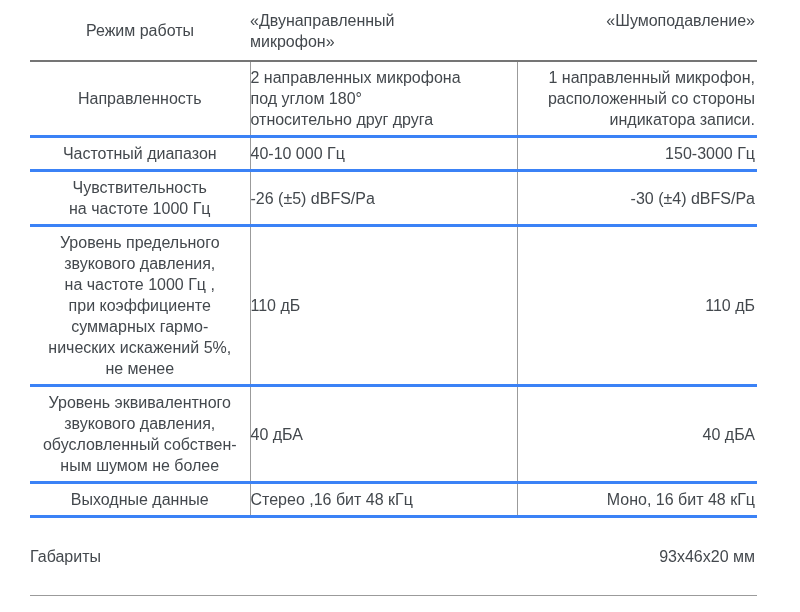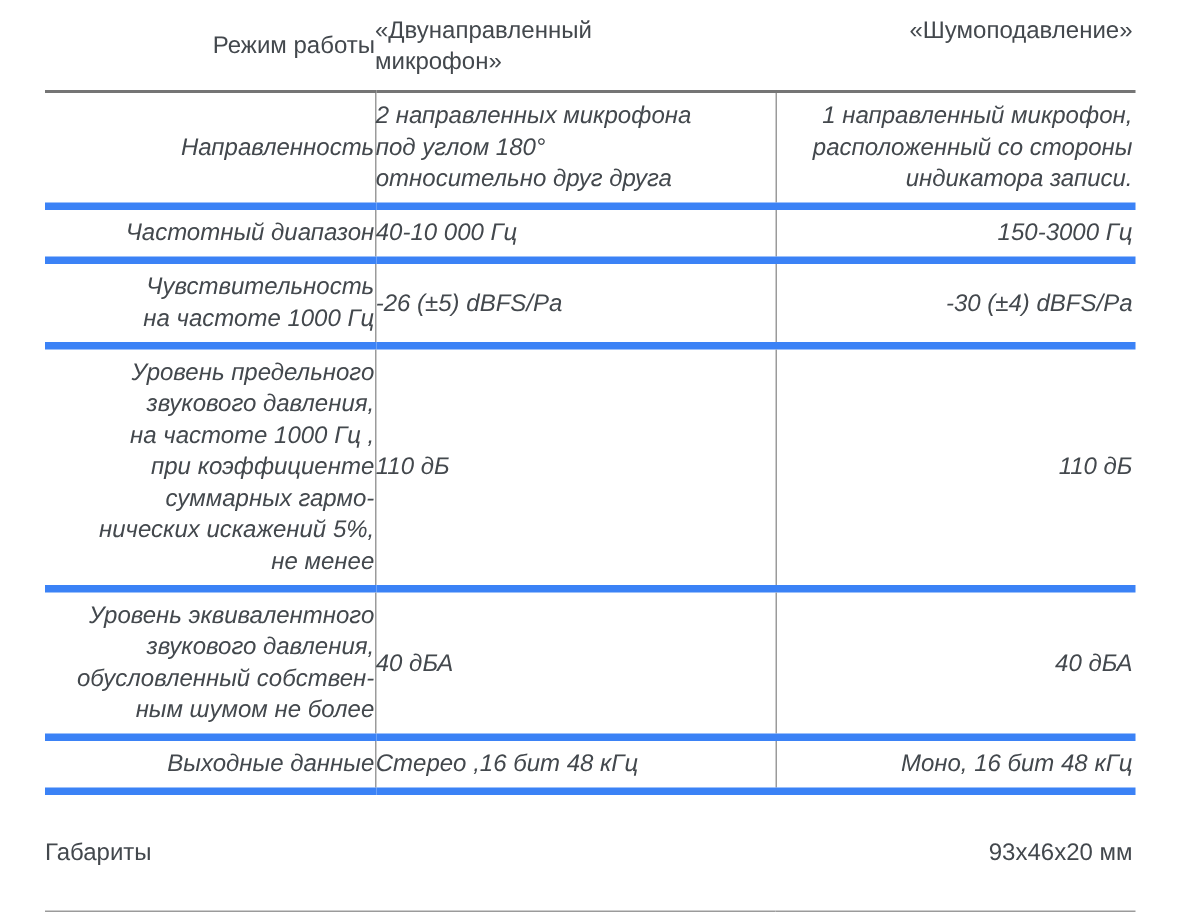--- a/index.html
+++ b/index.html
@@ -18,33 +18,33 @@
     font-size: 16px;
     line-height: 21px;
     color: #43484d;
   }
   td {
     padding: 5px 0;
     vertical-align: middle;
     white-space: pre-line;
     word-wrap: break-word;
   }
-  .c1 { text-align: right; }
+  .c1 { text-align: center; }
   .c2 { text-align: left; }
   .c3 { text-align: right; padding-right: 2px; }
 
   tr.hdr td {
     border-bottom: 2px solid #757575;
     vertical-align: top;
     padding-top: 6px;
     padding-bottom: 8px;
   }
   tr.hdr td.c1 { padding-top: 16px; }
 
-  tr.body td { border-bottom: 5px solid #3b82f6; font-style: italic; }
+  tr.body td { border-bottom: 3px solid #3b82f6; }
   tr.body td.c2, tr.body td.c3 { border-left: 1px solid #9b9b9b; }
 
   tr.full td { border-bottom: 1px solid #9b9b9b; }
   .full-inner {
     display: flex;
     justify-content: space-between;
     align-items: baseline;
     padding: 2px 2px 2px 0;
   }
 </style>

